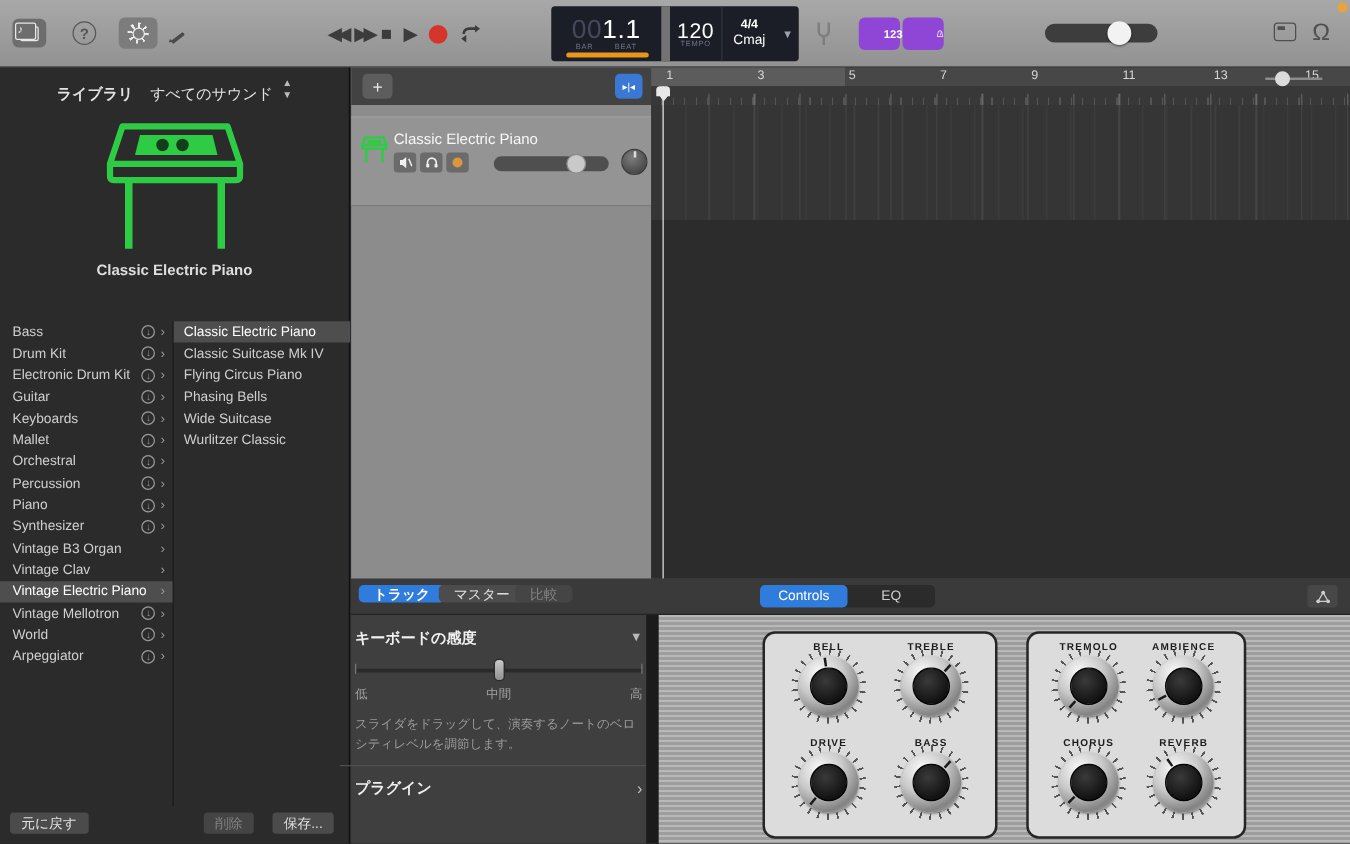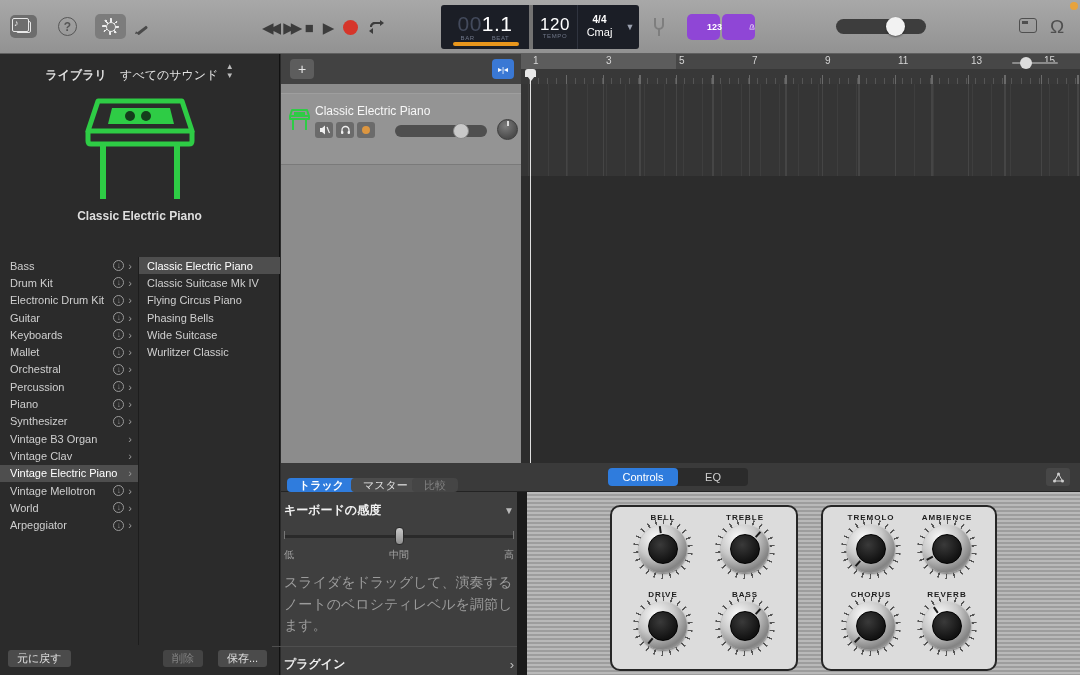--- a/index.html
+++ b/index.html
@@ -26,21 +26,21 @@
   .t-ic.single{letter-spacing:0;}
   .rec-dot{width:15px;height:15px;border-radius:50%;}
   .lcd{position:absolute;left:441px;top:5px;width:198px;height:44px;background:#1b1e26;border-radius:3px;display:flex;align-items:stretch;}
   .lcd-sec{position:relative;display:flex;flex-direction:column;align-items:center;justify-content:center;}
   .lcd-beat{width:88px;}
   .lcd-num{font-size:21px;color:#fff;line-height:1;letter-spacing:.5px;}
   .lcd-num .dim{color:#434a5c;}
   .lcd-lbls{display:flex;gap:17px;margin-top:1px;}
   .lcd-lbl{font-size:6px;color:#6f7688;letter-spacing:.6px;}
   .lcd-under{position:absolute;left:12px;bottom:3px;width:66px;height:4px;border-radius:2px;}
-  .lcd-tempo{width:48px;border-left:4px solid #737373;}
+  .lcd-tempo{width:48px;border-left:7px solid #737373;}
   .lcd-tempo .lcd-num{font-size:17px;}
   .lcd-sig{width:44px;border-left:1px solid #30343f;}
   .lcd-sig div{color:#fff;line-height:1.2;}
   .sig-top{font-size:10px;font-weight:bold;}
   .sig-key{font-size:11px;}
   .lcd-chev{width:18px;display:flex;align-items:center;justify-content:center;color:#9aa0ae;font-size:9px;}
   .fork{left:650px;top:16px;width:18px;height:22px;background:transparent;}
   .purple-btn{top:14px;width:33px;height:26px;color:#fff;padding-left:27px;}
   .count-btn{left:687px;font-size:9px;font-weight:bold;letter-spacing:0;}
   .metro-btn{left:722px;}
@@ -111,37 +111,37 @@
     background-position:9px 0,9px 0;}
   .lane-empty{position:absolute;left:240px;top:122px;width:559px;height:287px;background:#2c2c2c;}
   .playhead{position:absolute;left:249px;top:15px;width:1px;height:394px;background:rgba(255,255,255,.85);}
   .ph-pin{position:absolute;left:244px;top:15px;width:11px;height:13px;}
   .ph-pin::before{content:"";position:absolute;left:0;top:0;width:11px;height:8px;background:#e8e8e8;border-radius:3px 3px 0 0;}
   .ph-pin::after{content:"";position:absolute;left:1.5px;top:7px;border-left:4px solid transparent;border-right:4px solid transparent;border-top:5px solid #e8e8e8;}
 
   
   .bottom{position:absolute;left:281px;top:463px;width:799px;height:212px;background:#3f3f3f;}
   .b-head{position:absolute;left:0;top:0;width:799px;height:29px;background:#3a3a3a;border-bottom:1px solid #232323;}
-  .seg-btn{position:absolute;top:15px;height:14px;border-radius:4px;display:flex;align-items:center;justify-content:center;font-size:11px;padding:0 12px;color:#e2e2e2;background:#4c4c4c;text-align:center;}
+  .seg-btn{position:absolute;top:5px;height:14px;border-radius:4px;display:flex;align-items:center;justify-content:center;font-size:11px;padding:0 12px;color:#e2e2e2;background:#4c4c4c;text-align:center;}
   .seg-btn.active{color:#fff;font-weight:bold;}
   .seg-btn.dim{color:#828282;background:#454545;}
   .cseg{position:absolute;left:327px;top:5px;height:18px;background:#2b2b2b;border-radius:4px;display:flex;}
   .cseg .seg{width:70px;display:flex;align-items:center;justify-content:center;color:#cfcfcf;font-size:11px;border-radius:4px;}
   .cseg .seg.active{color:#fff;}
   .layout-ic{position:absolute;right:10px;top:5px;width:24px;height:18px;background:#474747;border-radius:3px;display:flex;align-items:center;justify-content:center;}
 
   .sc-left{position:absolute;left:0;top:29px;width:236px;height:183px;background:#3f3f3f;padding:10px 3px;}
   .sc-title-row{display:flex;justify-content:space-between;align-items:center;color:#f0f0f0;font-size:12px;font-weight:bold;}
   .sc-chev{color:#b9b9b9;font-size:10px;font-weight:normal;}
   .sens-slider{position:relative;margin-top:16px;height:3px;background:#2a2a2a;border-radius:2px;}
   .sens-slider::before,.sens-slider::after{content:"";position:absolute;top:-4px;width:1px;height:8px;background:#777;}
   .sens-slider::before{left:0;} .sens-slider::after{right:0;}
   .sens-knob{position:absolute;left:50%;top:-8px;width:9px;height:18px;margin-left:-4.5px;border-radius:4px;background:linear-gradient(#c9c9c9,#8f8f8f);border:1px solid #2a2a2a;}
   .sens-labels{display:flex;justify-content:space-between;color:#a2a2a2;font-size:10px;margin-top:10px;}
-  .sens-desc{color:#9b9b9b;font-size:14px;line-height:1.55;margin-top:10px;}
+  .sens-desc{color:#9b9b9b;font-size:10px;line-height:1.55;margin-top:10px;}
   .sc-div{height:1px;background:#4f4f4f;margin:9px -12px 0;}
   .plug-row{display:flex;justify-content:space-between;align-items:center;margin-top:9px;color:#f0f0f0;font-size:12px;font-weight:bold;}
   .plug-chev{color:#c0c0c0;font-size:13px;font-weight:normal;}
 
   .sc-sep{position:absolute;left:236px;top:29px;width:10px;height:183px;background:#1b1b1b;}
   .sc-right{position:absolute;left:246px;top:29px;width:553px;height:183px;
     background:repeating-linear-gradient(180deg,#b9b9b9 0 2px,#9d9d9d 2px 4px);}
   .knob-panel{position:absolute;top:13px;height:166px;background:#dcdcdc;border:2px solid #262626;border-radius:10px;
     display:grid;grid-template-columns:1fr 1fr;grid-template-rows:1fr 1fr;padding:4px 10px;}
   .kp1{left:83px;width:188px;}

